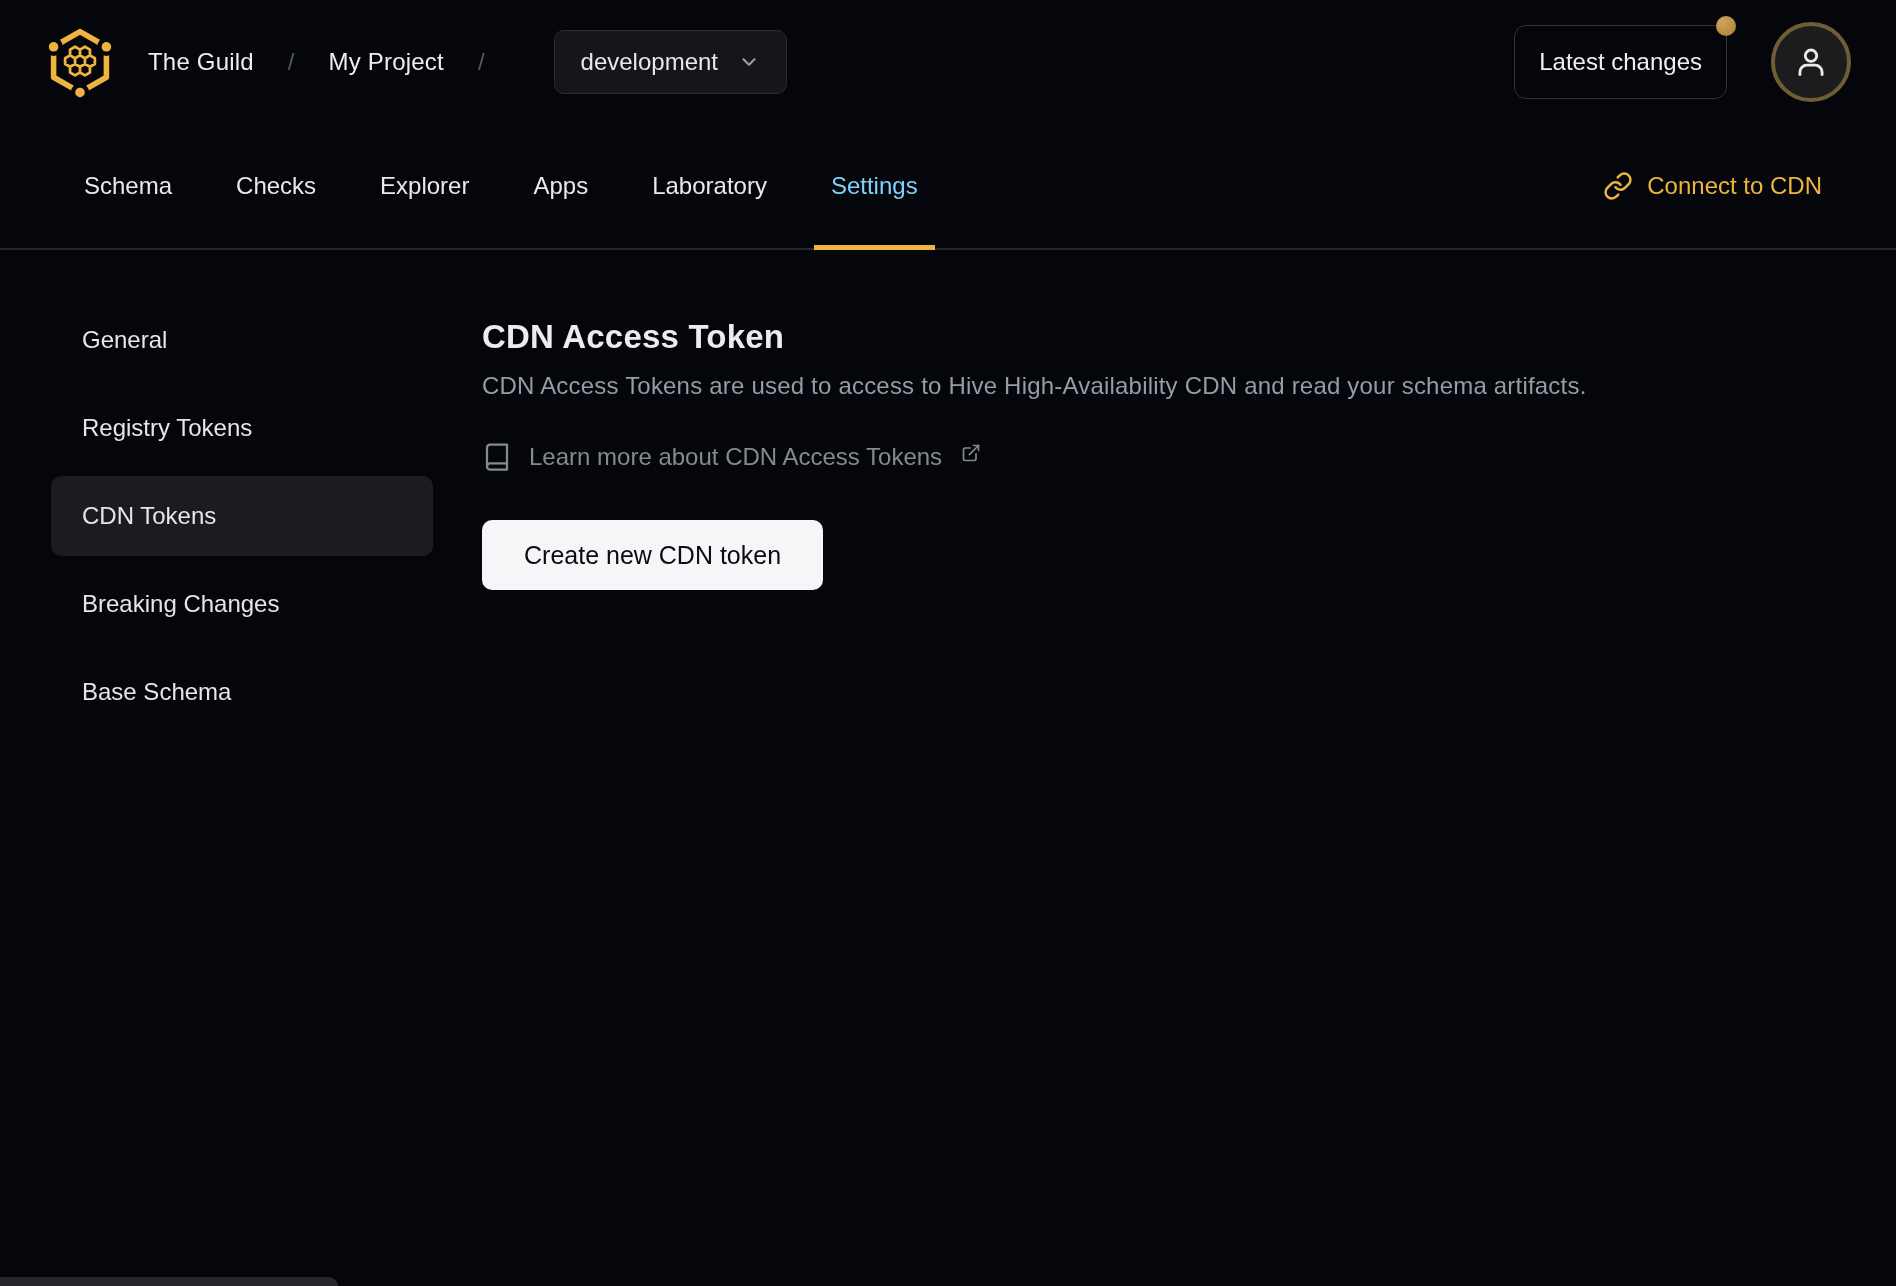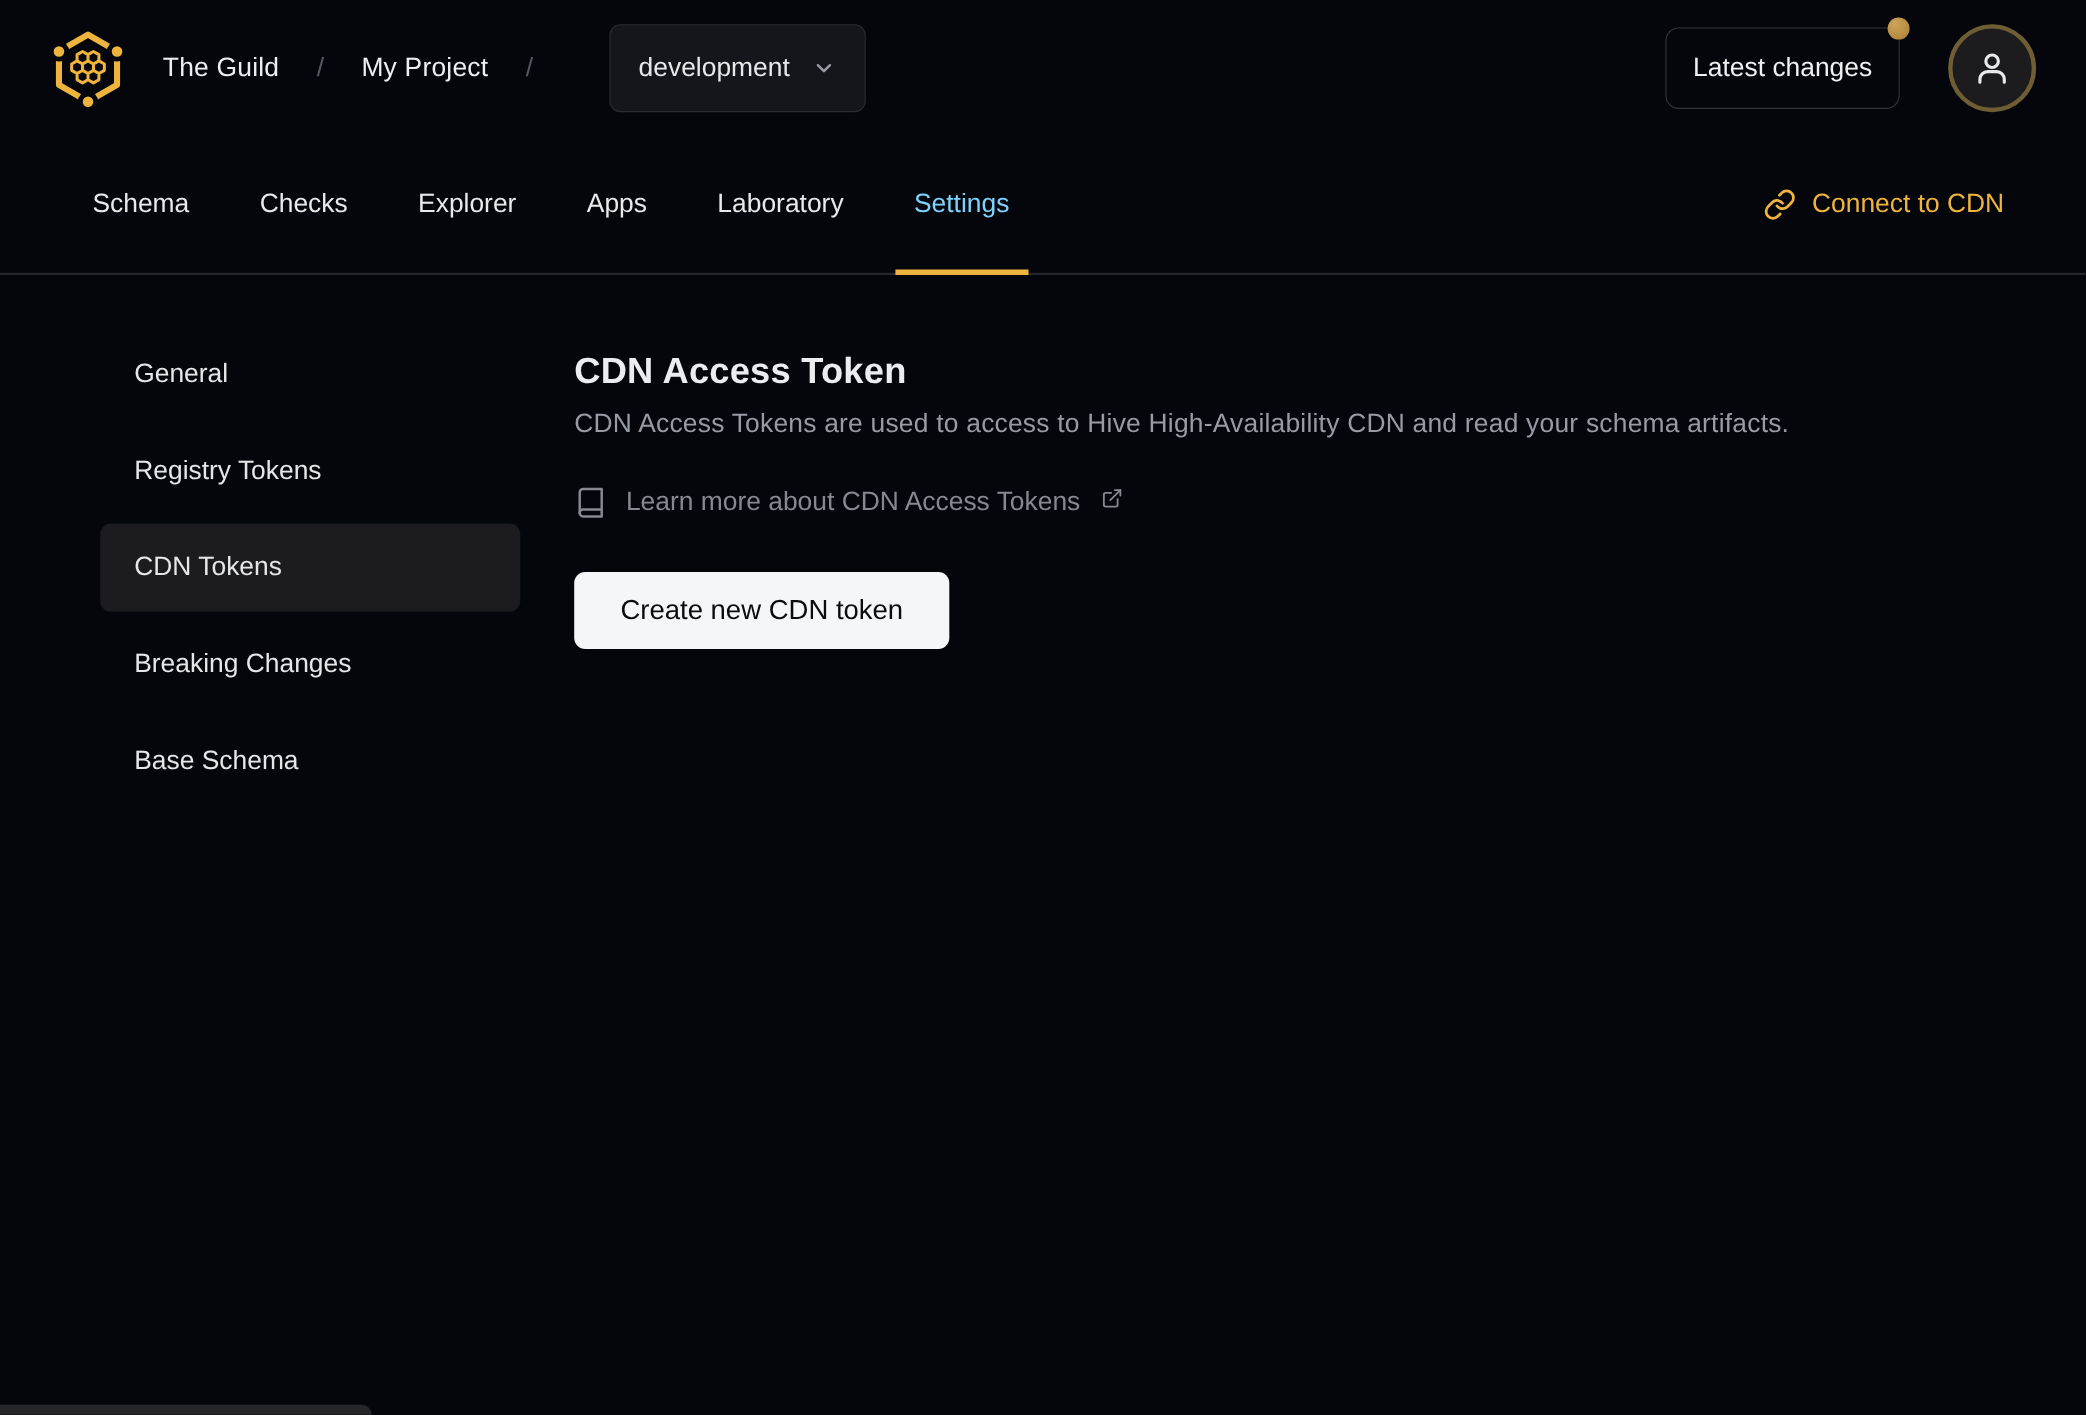--- a/index.html
+++ b/index.html
@@ -18,21 +18,21 @@
     padding:0 45px 0 44px;
     display:flex;
     align-items:center;
   }
   .logo { width:72px; height:72px; flex:0 0 auto; }
   .crumbs { display:flex; align-items:center; margin-left:32px; font-size:24px; }
   .crumb { color:#eceef1; letter-spacing:.2px; cursor:pointer; }
   .crumb-sep { color:#55585e; margin:0 34px; font-size:24px; }
   .target-btn {
     margin-left:35px;
-    height:80px;
+    height:64px;
     padding:0 26px;
     display:flex; align-items:center; gap:20px;
     background:#15161b;
     border:1px solid #2b2c32;
     border-radius:10px;
     color:#e7e8ea;
     font-size:24px;
     cursor:pointer;
   }
   .spacer { flex:1; }
@@ -96,21 +96,21 @@
   .connect-cdn {
     margin-left:auto;
     display:flex; align-items:center; gap:14px;
     color:#efb43d;
     font-size:24px;
     cursor:pointer;
     white-space:nowrap;
   }
 
   
-  .content { display:flex; align-items:flex-start;margin-left:40px; }
+  .content { display:flex; align-items:flex-start; }
   .sidenav {
     flex:0 0 382px;
     margin:50px 0 0 51px;
     display:flex; flex-direction:column; gap:8px;
   }
   .side-item {
     height:80px;
     display:flex; align-items:center;
     padding-left:31px;
     font-size:24px;

